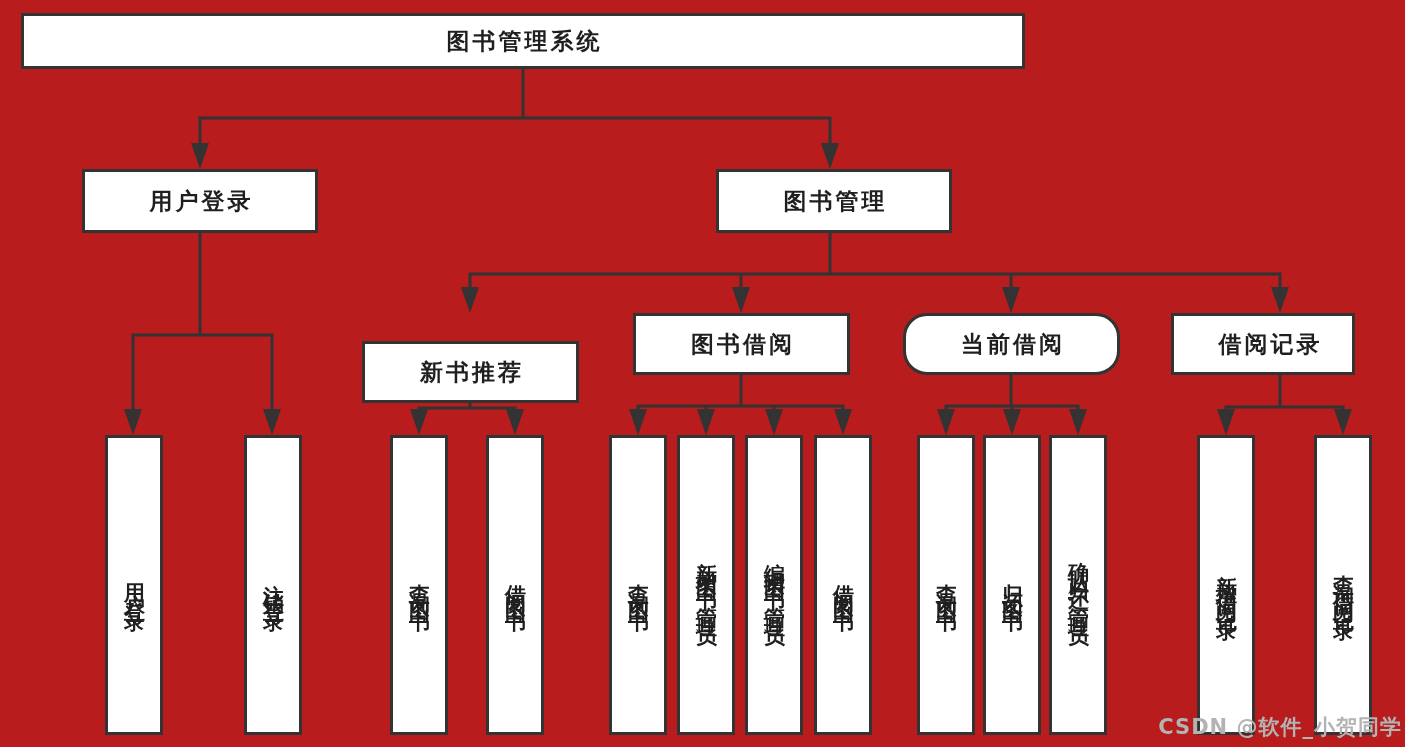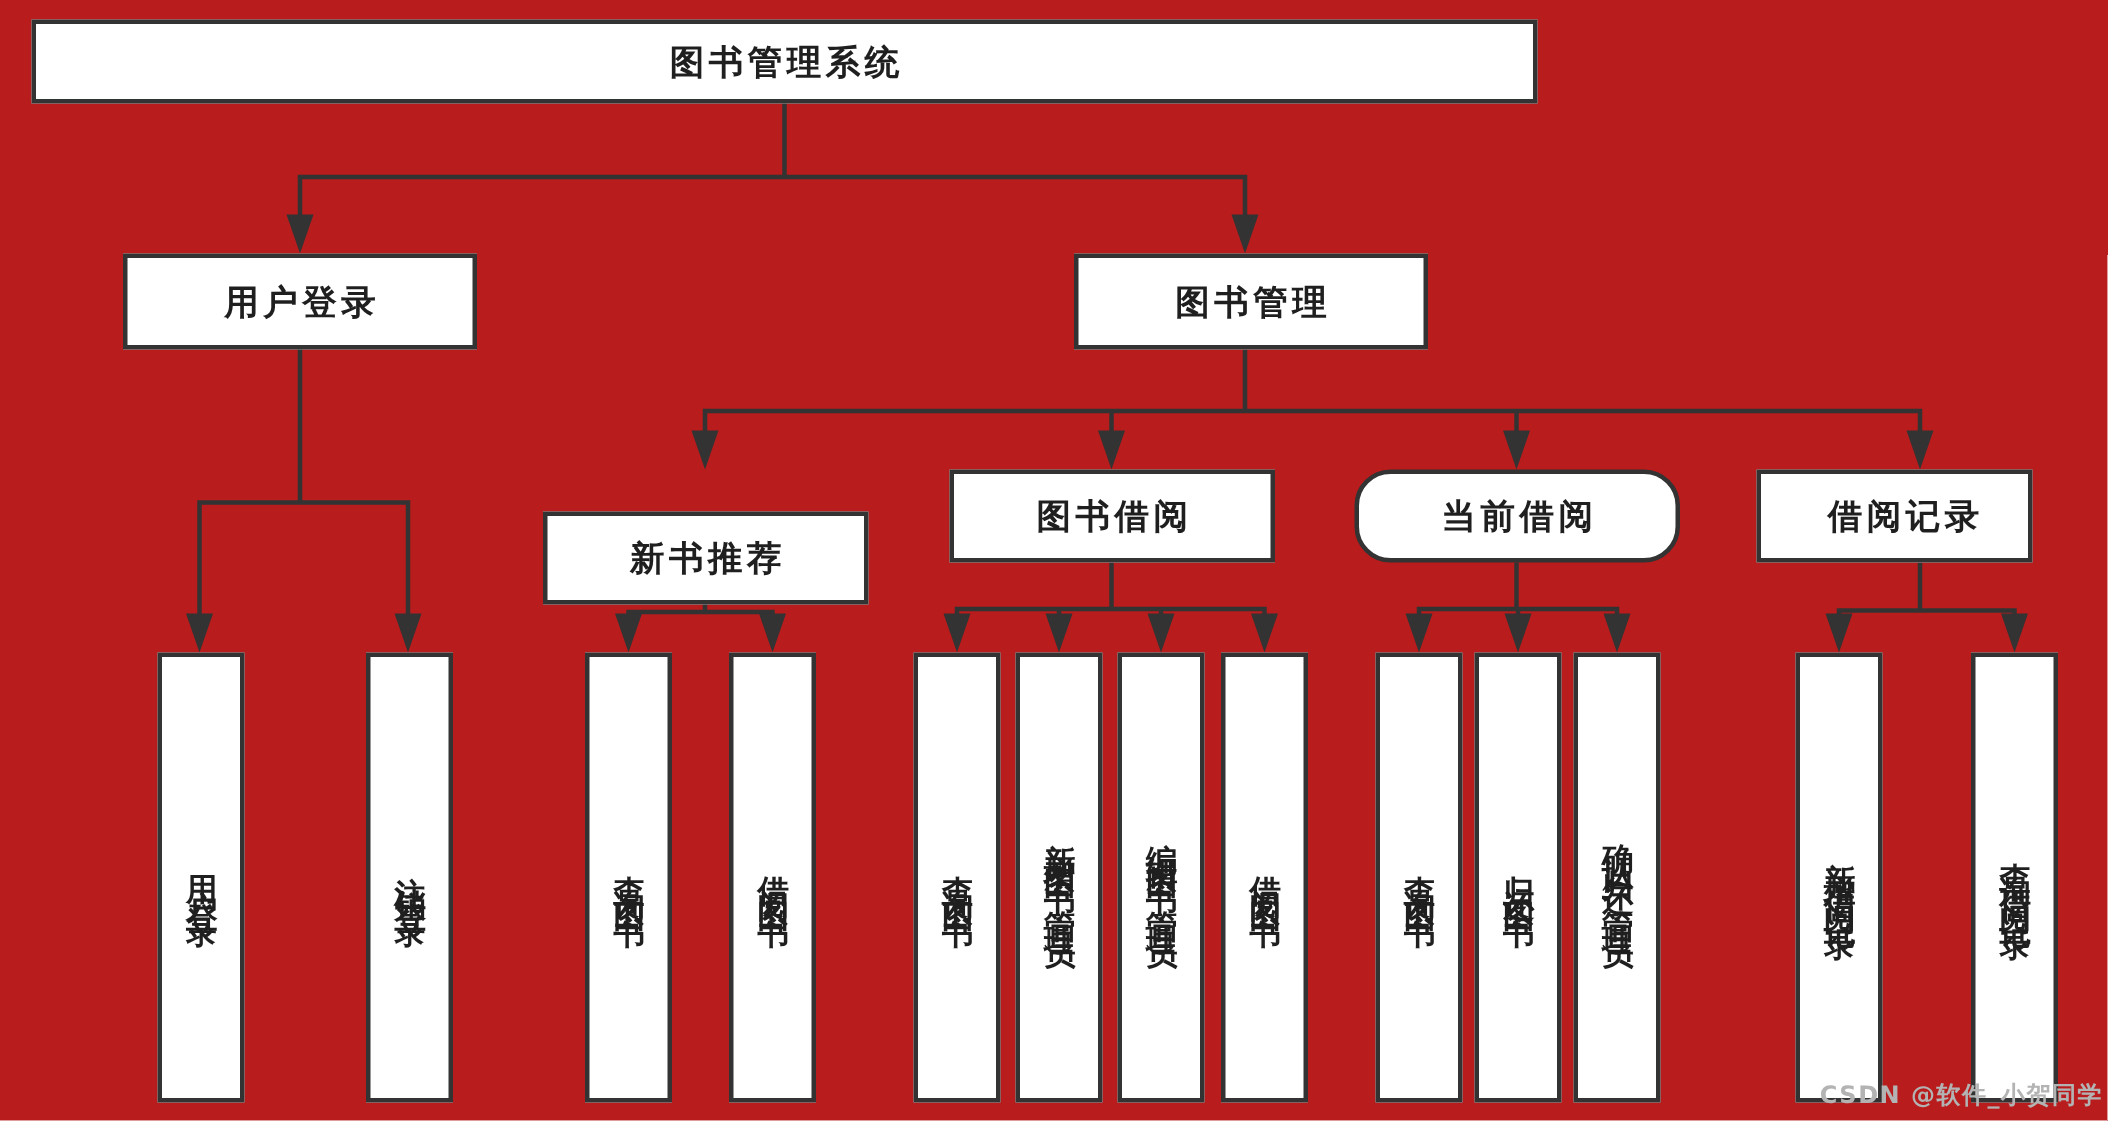--- a/index.html
+++ b/index.html
@@ -58,21 +58,21 @@
     writing-mode: vertical-rl;
     font-size: 21px;
     letter-spacing: 9px;
     line-height: 1.1;
     white-space: nowrap;
   }
   .watermark {
     position: absolute;
     right: 3px;
     bottom: 6px;
-    font-size: 16px;
+    font-size: 21px;
     letter-spacing: 1px;
     color: var(--wm);
     z-index: 5;
     white-space: nowrap;
   }
 </style>
 </head>
 <body>
 
 <div class="canvas">

